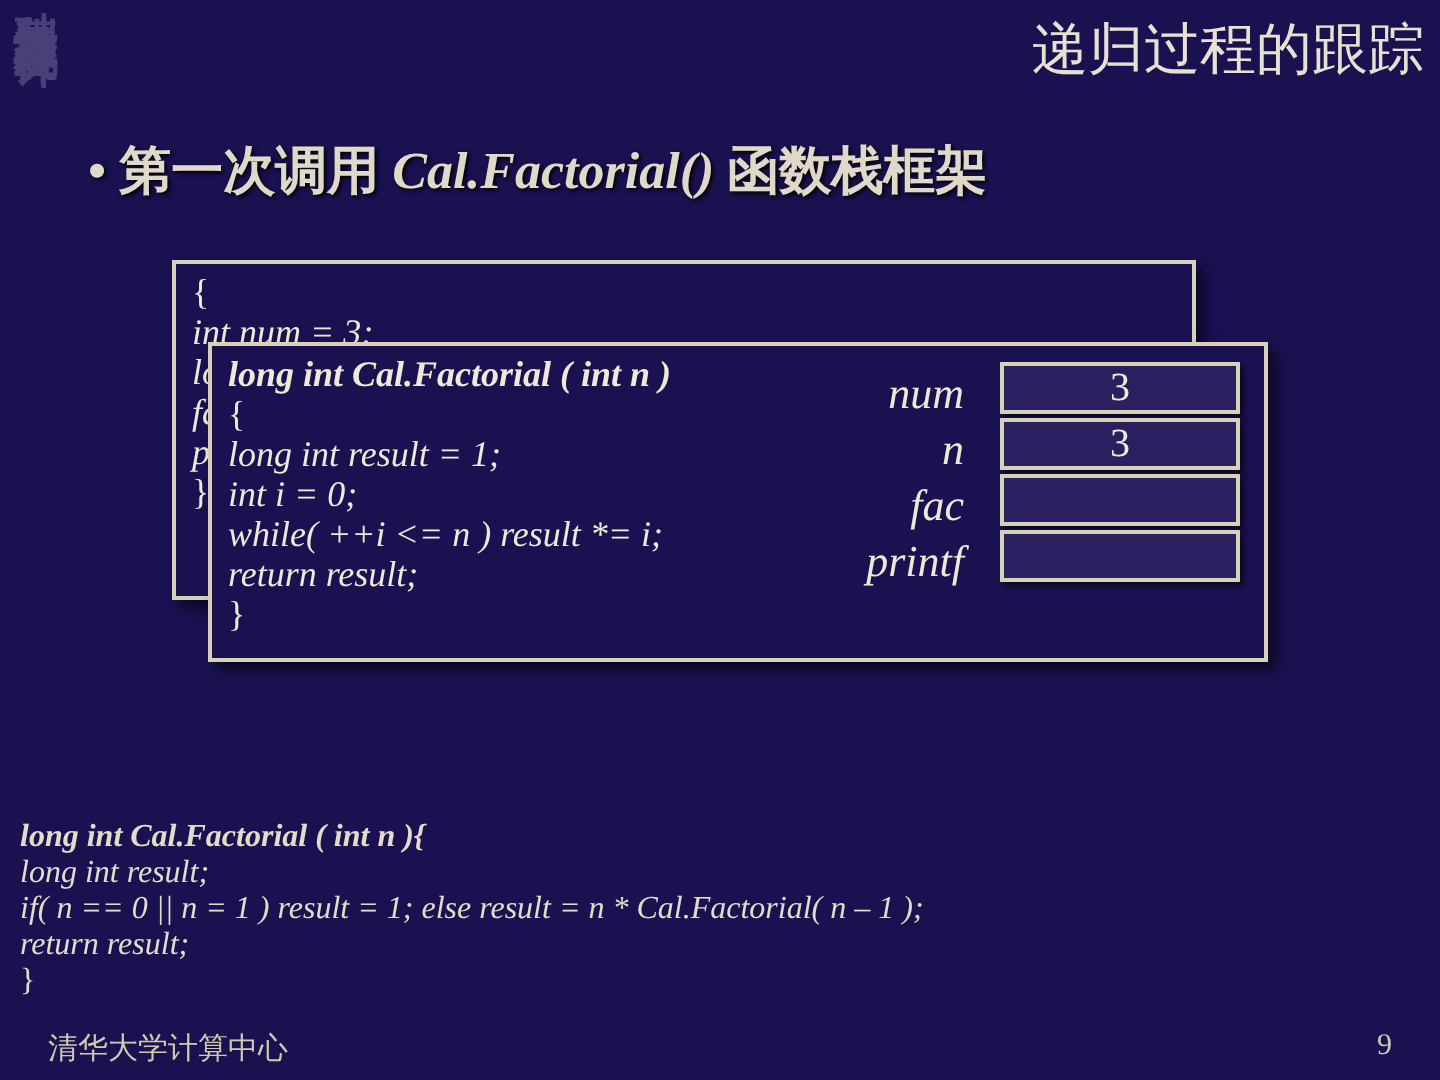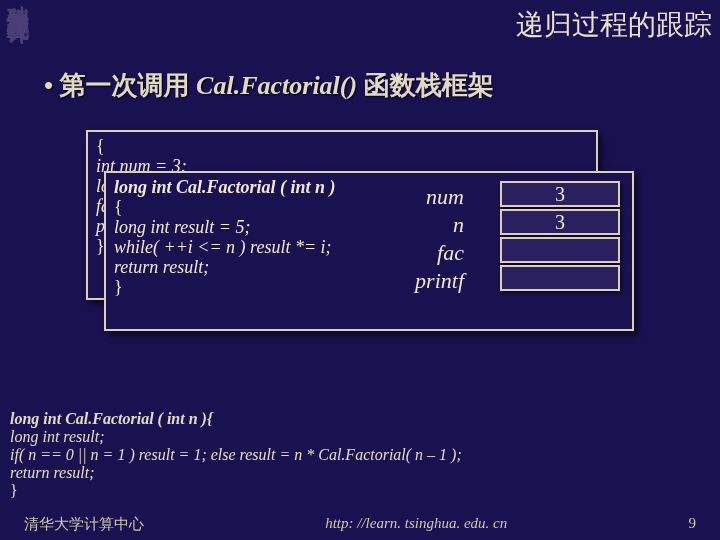--- a/index.html
+++ b/index.html
@@ -60,21 +60,21 @@
   .code-box.main {
     left: 0; top: 0; width: 512px; height: 170px;
   }
   .code-box.iter {
     left: 18px; top: 28px; width: 530px; height: 160px; margin-top: 13px;
   }
   .kw { font-weight: bold; }
   .it { font-style: italic; }
   .stack-labels {
     position: absolute;
-    right: 168px; top: 10px;
+    right: 150px; top: 10px;
     text-align: right;
     font-style: italic;
     font-family: "Times New Roman", serif;
     font-size: 22px;
     line-height: 28px;
     color: #efe8d6;
   }
   .stack-cells {
     position: absolute;
     right: 12px; top: 8px;
@@ -135,21 +135,22 @@
     <div><span class="it">    int num = 3;</span></div>
     <div><span class="it">    long int fac;</span></div>
     <div><span class="it">    fac = Cal.Factorial ( num );</span></div>
     <div><span class="it">    printf( "%ld", fac );</span></div>
     <div>}</div>
   </div>
 
   <div class="code-box iter">
     <div><span class="kw it">long int Cal.Factorial ( int n )</span></div>
     <div>{</div>
-    <div><span class="it">    long int result = 5;</span></div>
+    <div><span class="it">    long int result = 1;</span></div>
+    <div><span class="it">    int i = 0;</span></div>
     <div><span class="it">    while( ++i &lt;= n )  result *= i;</span></div>
     <div><span class="it">    return result;</span></div>
     <div>}</div>
 
     <div class="stack-labels">
       <div>num</div>
       <div>n</div>
       <div>fac</div>
       <div>printf</div>
     </div>
@@ -166,15 +167,14 @@
 <div class="bottom-code">
   <div><span class="kw it">long int Cal.Factorial ( int n ){</span></div>
   <div><span class="it">    long int result;</span></div>
   <div><span class="it">    if( n == 0 || n = 1 )  result = 1;  else  result = n * Cal.Factorial( n – 1 );</span></div>
   <div><span class="it">    return result;</span></div>
   <div>}</div>
 </div>
 
 <div class="footer">
   <span>清华大学计算中心</span>
-  <span class="url">http: //learn. tsinghua. edu. cn</span>
   <span class="pg">9</span>
 </div>
 
 </body></html>

